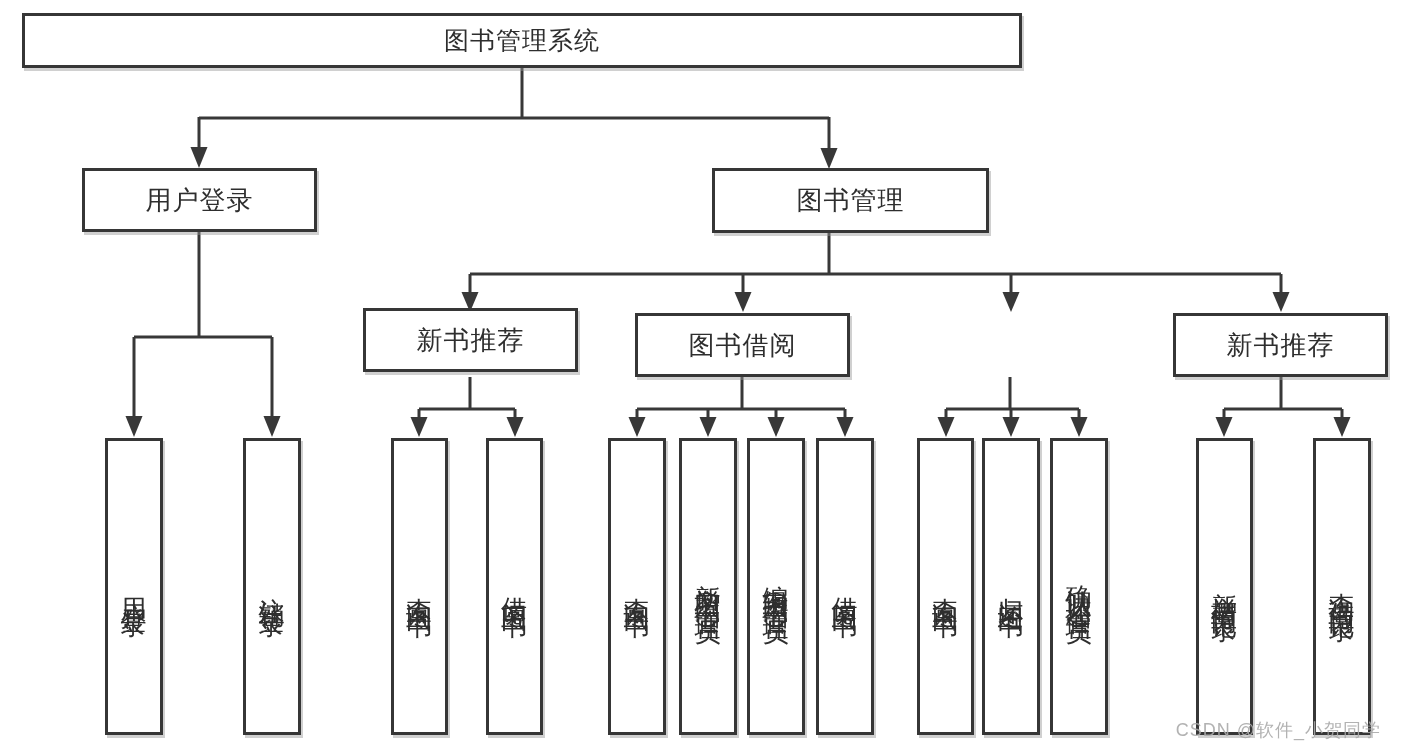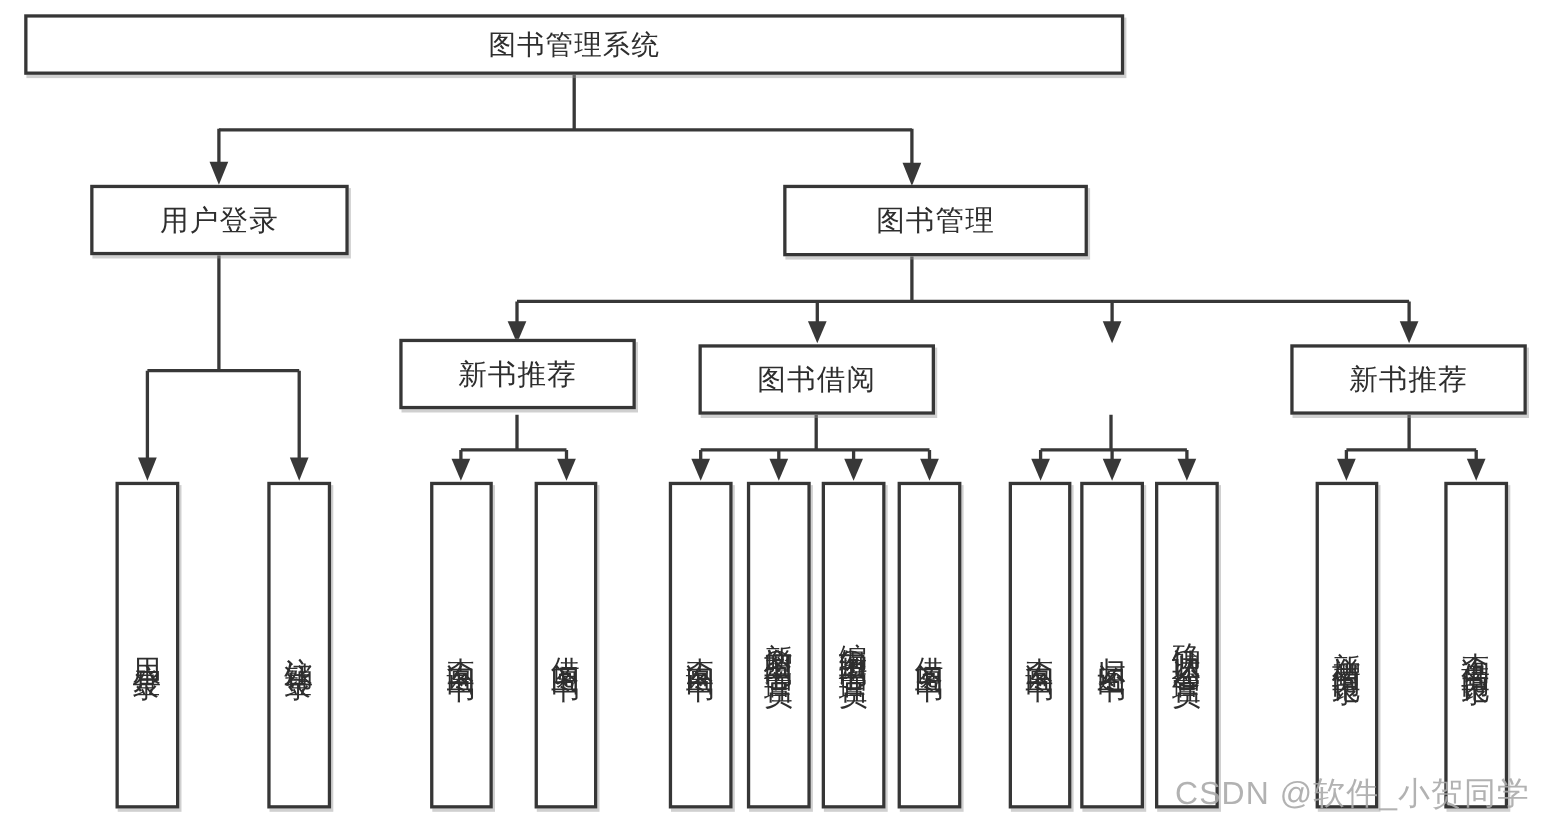--- a/index.html
+++ b/index.html
@@ -27,22 +27,22 @@
   .vlabel {
     writing-mode:vertical-rl;
     text-orientation:mixed;
     font-size:26px;
     letter-spacing:5px;
     line-height:1;
     white-space:nowrap;
   }
   .watermark {
     position:absolute;
-    right:14px; bottom:5px;
-    font-size:29px;
+    right:24px; bottom:5px;
+    font-size:18px;
     color:rgba(170,170,170,0.9);
     letter-spacing:1px;
     z-index:5;
     white-space:nowrap;
   }
 </style>
 </head>
 <body>
 
 <div class="canvas">

